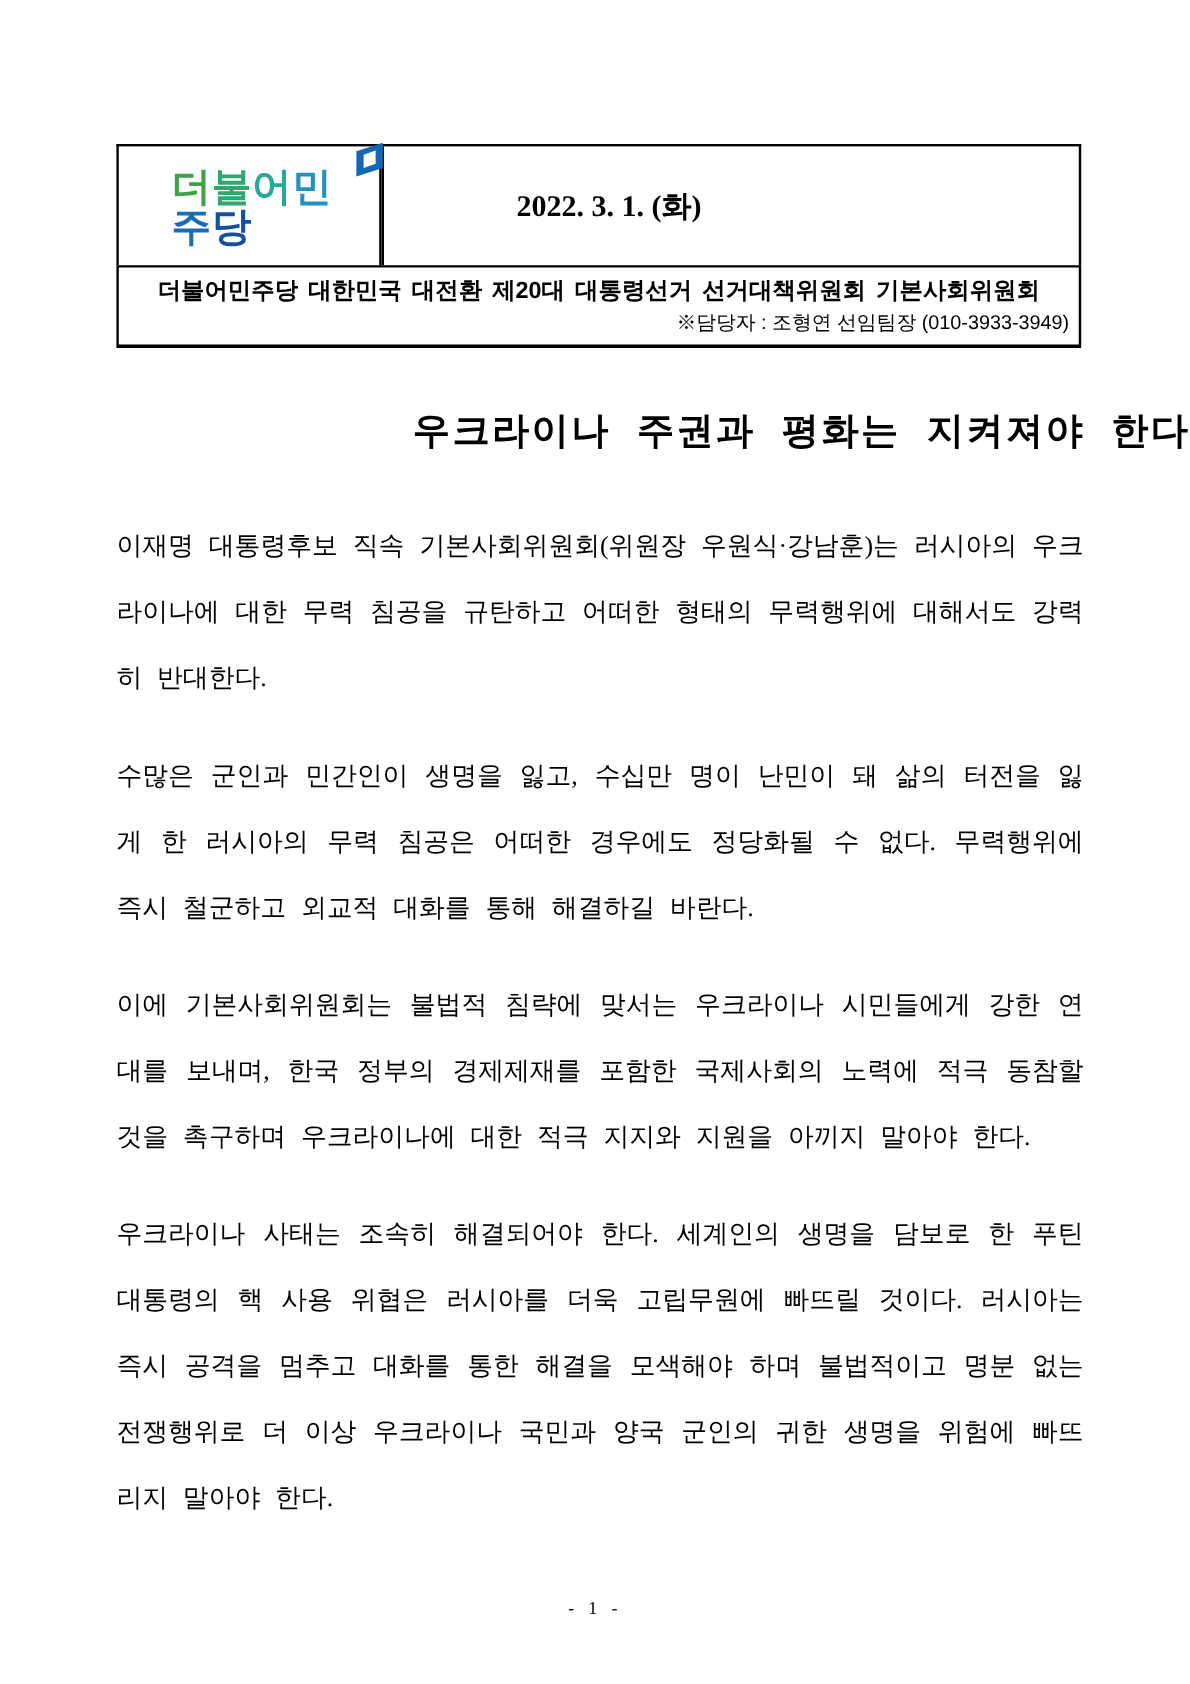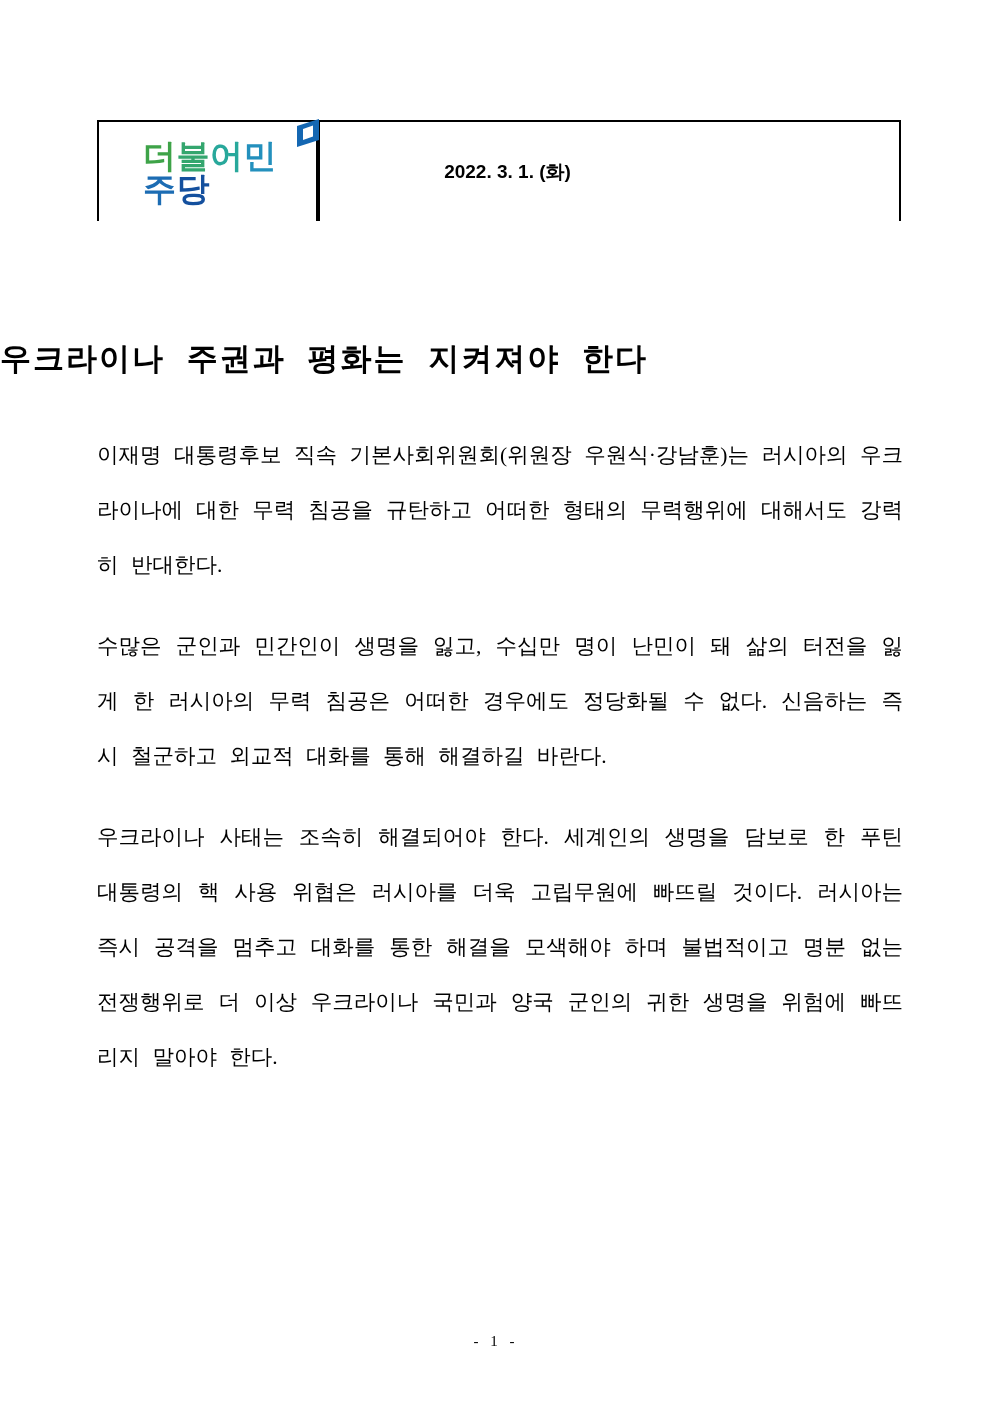--- a/index.html
+++ b/index.html
@@ -51,23 +51,23 @@
   .doc-type {
     font-family: "Liberation Sans", sans-serif;
     font-weight: 900;
     font-size: 54px;
     letter-spacing: 8px;
     line-height: 1;
     transform: scaleY(1.05);
   }
 
   .doc-date {
-    font-family: Liberation Sans, sans-serif;
+    font-family: Liberation Serif, serif;
     font-weight: bold;
-    font-size: 19px;
+    font-size: 25px;
     letter-spacing: 0px;
     white-space: nowrap;
   }
 
   .header-row2 {
     border: 2px solid #000;
     border-bottom: 3px solid #000;
     padding: 5px 8px 7px 8px;
   }
   .committee-line {
@@ -85,21 +85,21 @@
     text-align: right;
     margin-top: 3px;
     white-space: nowrap;
   }
 
   
   .doc-title {
     position: absolute;
     top: 338px; left: 0;
     width: 100%;
-    text-align: left;
+    text-align: right;
     font-family: "Liberation Serif", serif;
     font-weight: bold;
     font-size: 31px;
     letter-spacing: 2px;
     word-spacing: 12px;
   }
 
   
   .doc-body {
     position: absolute;
@@ -139,25 +139,30 @@
             <polygon points="3,7 25,0 25,21 3,28" fill="#1467b2"></polygon>
             <polygon points="9,10 19,6.5 19,17.5 9,21" fill="#ffffff"></polygon>
           </svg>
           <div class="logo-text"><span style="color: rgb(62, 163, 72);">더</span><span style="color: rgb(52, 166, 110);">불</span><span style="color: rgb(40, 168, 155);">어</span><span style="color: rgb(35, 144, 189);">민</span><span style="color: rgb(28, 108, 179);">주</span><span style="color: rgb(20, 80, 158);">당</span></div>
         </div>
       </div>
       <div class="header-cell cell-date">
         <div class="doc-date">2022. 3. 1. (화)</div>
       </div>
     </div>
+    <div class="header-row2">
+      <div class="committee-line">더불어민주당 대한민국 대전환 제20대 대통령선거 선거대책위원회 기본사회위원회</div>
+      <div class="contact-line">※담당자 : 조형연 선임팀장 (010-3933-3949)</div>
+    </div>
   </div>
 
   <h1 class="doc-title">우크라이나 주권과 평화는 지켜져야 한다</h1>
 
   <div class="doc-body">
     <p>이재명 대통령후보 직속 기본사회위원회(위원장 우원식·강남훈)는 러시아의 우크라이나에 대한 무력 침공을 규탄하고 어떠한 형태의 무력행위에 대해서도 강력히 반대한다.</p>
-    <p>수많은 군인과 민간인이 생명을 잃고, 수십만 명이 난민이 돼 삶의 터전을 잃게 한 러시아의 무력 침공은 어떠한 경우에도 정당화될 수 없다. 신음하는 즉시 철군하고 외교적 대화를 통해 해결하길 바란다.</p>
+    <p>수많은 군인과 민간인이 생명을 잃고, 수십만 명이 난민이 돼 삶의 터전을 잃게 한 러시아의 무력 침공은 어떠한 경우에도 정당화될 수 없다. 무력행위에 즉시 철군하고 외교적 대화를 통해 해결하길 바란다.</p>
+    <p>이에 기본사회위원회는 불법적 침략에 맞서는 우크라이나 시민들에게 강한 연대를 보내며, 한국 정부의 경제제재를 포함한 국제사회의 노력에 적극 동참할 것을 촉구하며 우크라이나에 대한 적극 지지와 지원을 아끼지 말아야 한다.</p>
     <p>우크라이나 사태는 조속히 해결되어야 한다. 세계인의 생명을 담보로 한 푸틴 대통령의 핵 사용 위협은 러시아를 더욱 고립무원에 빠뜨릴 것이다. 러시아는 즉시 공격을 멈추고 대화를 통한 해결을 모색해야 하며 불법적이고 명분 없는 전쟁행위로 더 이상 우크라이나 국민과 양국 군인의 귀한 생명을 위험에 빠뜨리지 말아야 한다.</p>
   </div>
 
   <div class="page-number">- 1 -</div>
 
 </div>
 
 </body></html>

